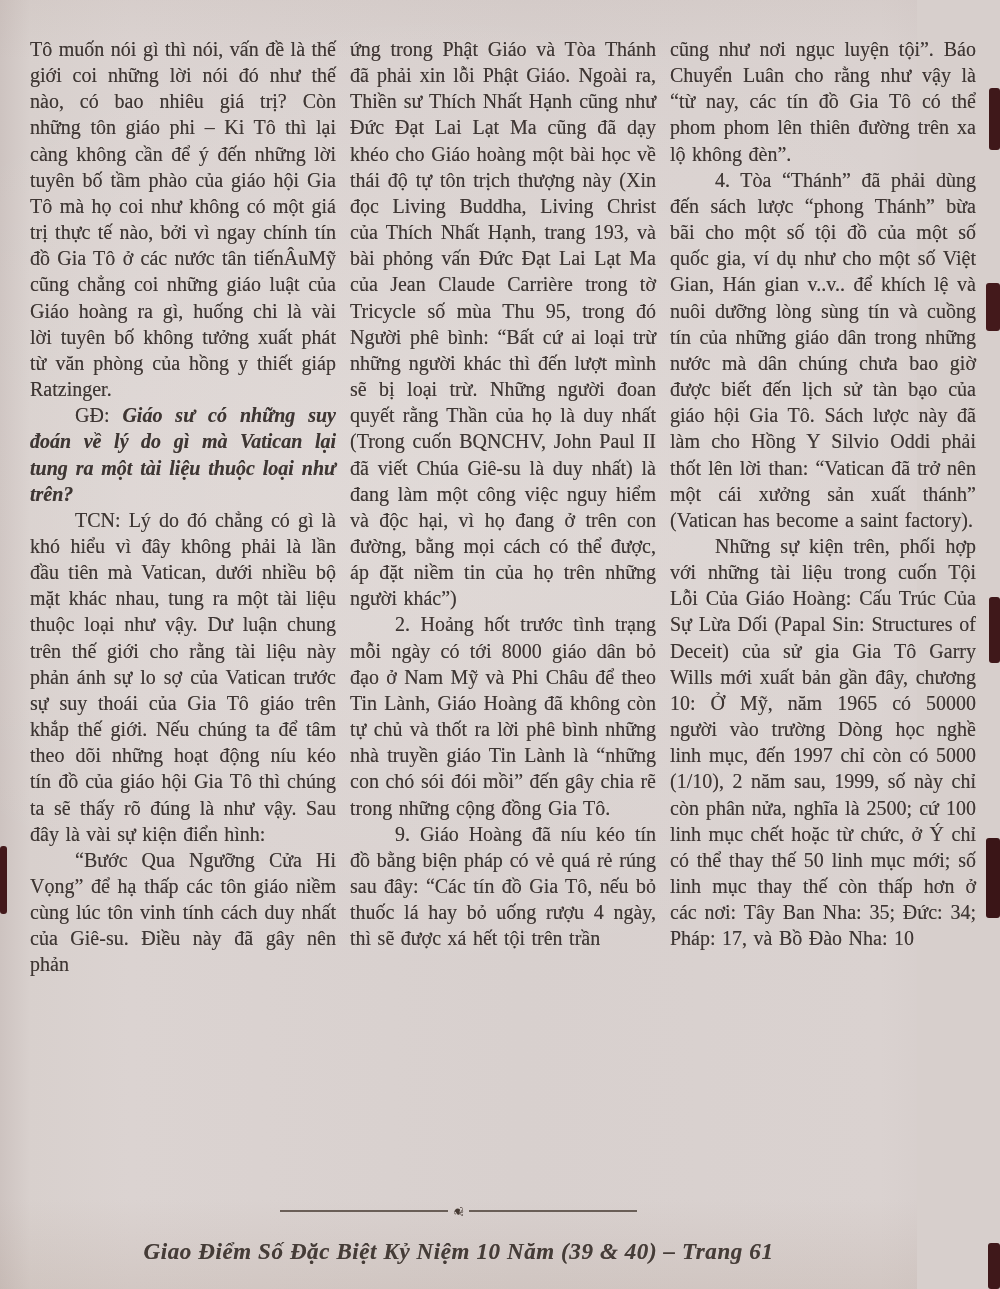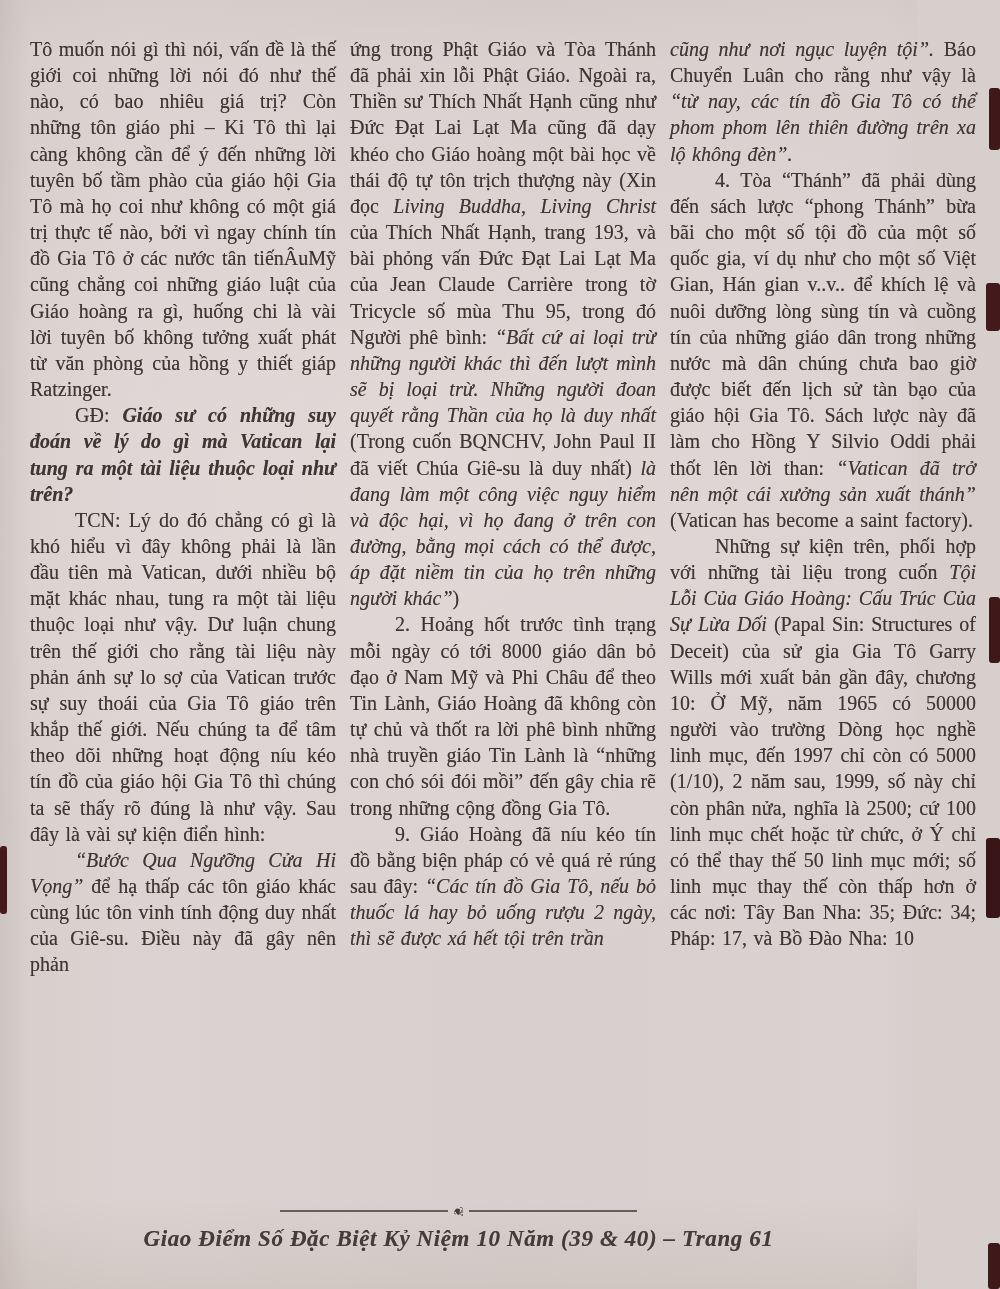--- a/index.html
+++ b/index.html
@@ -23,58 +23,58 @@
   .col{
     flex:1;min-width:0;
     font-size:20px;line-height:26.15px;
     color:#3e3633;
     text-align:justify;
     word-spacing:1.5px;
     text-shadow:0 0 0.5px rgba(62,54,51,0.55);
   }
   .para{margin:0;}
   .para.ind{text-indent:2.25em;}
-  .run.i{font-style:italic;margin-top:25px;}
+  .run.i{margin-top:25px;}
   .run.bi{font-style:italic;font-weight:700;}
   .footer{
     position:absolute;left:0;right:0;top:1203px;text-align:center;
   }
   .divider{
     display:flex;align-items:center;justify-content:center;gap:5px;height:16px;
   }
   .rule{width:168px;height:1.5px;background:#564a42;opacity:0.85;}
   .orn{
     font-family:"DejaVu Sans",sans-serif;
     font-size:13px;line-height:1;color:#463a33;
     transform:rotate(90deg);
   }
   .footer-text{
-    margin-top:7px;
+    margin-top:20px;
     font-size:23px;font-weight:700;font-style:italic;
     color:#453c37;letter-spacing:0.6px;
     text-shadow:0 0 0.5px rgba(69,60,55,0.5);
   }
   .mark{position:absolute;border-radius:3px;}
 </style>
 </head>
 <body>
 
 <div class="page">
 
   <div class="columns">
     <div class="col">
         <p class="para"><span class="run r">Tô muốn nói gì thì nói, vấn đề là thế giới coi những lời nói đó như thế nào, có bao nhiêu giá trị? Còn những tôn giáo phi – Ki Tô thì lại càng không cần để ý đến những lời tuyên bố tầm phào của giáo hội Gia Tô mà họ coi như không có một giá trị thực tế nào, bởi vì ngay chính tín đồ Gia Tô ở các nước tân tiếnÂuMỹ cũng chẳng coi những giáo luật của Giáo hoàng ra gì, huống chi là vài lời tuyên bố không tưởng xuất phát từ văn phòng của hồng y thiết giáp Ratzinger.</span></p>
         <p class="para ind"><span class="run r">GĐ: </span><span class="run bi">Giáo sư có những suy đoán về lý do gì mà Vatican lại tung ra một tài liệu thuộc loại như trên?</span></p>
         <p class="para ind"><span class="run r">TCN: Lý do đó chẳng có gì là khó hiểu vì đây không phải là lần đầu tiên mà Vatican, dưới nhiều bộ mặt khác nhau, tung ra một tài liệu thuộc loại như vậy. Dư luận chung trên thế giới cho rằng tài liệu này phản ánh sự lo sợ của Vatican trước sự suy thoái của Gia Tô giáo trên khắp thế giới. Nếu chúng ta để tâm theo dõi những hoạt động níu kéo tín đồ của giáo hội Gia Tô thì chúng ta sẽ thấy rõ đúng là như vậy. Sau đây là vài sự kiện điển hình:</span></p>
-        <p class="para ind"><span class="run i">“Bước Qua Ngưỡng Cửa Hi Vọng”</span><span class="run r"> để hạ thấp các tôn giáo khác cùng lúc tôn vinh tính động duy nhất của Giê-su. Điều này đã gây nên phản</span></p>
+        <p class="para ind"><span class="run i">“Bước Qua Ngưỡng Cửa Hi Vọng”</span><span class="run r"> để hạ thấp các tôn giáo niềm cùng lúc tôn vinh tính cách duy nhất của Giê-su. Điều này đã gây nên phản</span></p>
       </div>
     <div class="col">
         <p class="para"><span class="run r">ứng trong Phật Giáo và Tòa Thánh đã phải xin lỗi Phật Giáo. Ngoài ra, Thiền sư Thích Nhất Hạnh cũng như Đức Đạt Lai Lạt Ma cũng đã dạy khéo cho Giáo hoàng một bài học về thái độ tự tôn trịch thượng này (Xin đọc </span><span class="run i">Living Buddha, Living Christ</span><span class="run r"> của Thích Nhất Hạnh, trang 193, và bài phỏng vấn Đức Đạt Lai Lạt Ma của Jean Claude Carrière trong tờ Tricycle số mùa Thu 95, trong đó Người phê bình: </span><span class="run i">“Bất cứ ai loại trừ những người khác thì đến lượt mình sẽ bị loại trừ. Những người đoan quyết rằng Thần của họ là duy nhất</span><span class="run r"> (Trong cuốn BQNCHV, John Paul II đã viết Chúa Giê-su là duy nhất) </span><span class="run i">là đang làm một công việc nguy hiểm và độc hại, vì họ đang ở trên con đường, bằng mọi cách có thể được, áp đặt niềm tin của họ trên những người khác”</span><span class="run r">)</span></p>
         <p class="para ind"><span class="run r">2. Hoảng hốt trước tình trạng mỗi ngày có tới 8000 giáo dân bỏ đạo ở Nam Mỹ và Phi Châu để theo Tin Lành, Giáo Hoàng đã không còn tự chủ và thốt ra lời phê bình những nhà truyền giáo Tin Lành là “những con chó sói đói mồi” đến gây chia rẽ trong những cộng đồng Gia Tô.</span></p>
-        <p class="para ind"><span class="run r">9. Giáo Hoàng đã níu kéo tín đồ bằng biện pháp có vẻ quá rẻ rúng sau đây: </span><span class="run i">“Các tín đồ Gia Tô, nếu bỏ thuốc lá hay bỏ uống rượu 2 ngày, thì sẽ được xá hết tội trên trần</span></p>
+        <p class="para ind"><span class="run r">9. Giáo Hoàng đã níu kéo tín đồ bằng biện pháp có vẻ quá rẻ rúng sau đây: </span><span class="run i">“Các tín đồ Gia Tô, nếu bỏ thuốc lá hay bỏ uống rượu 4 ngày, thì sẽ được xá hết tội trên trần</span></p>
       </div>
     <div class="col">
         <p class="para"><span class="run i">cũng như nơi ngục luyện tội”.</span><span class="run r"> Báo Chuyển Luân cho rằng như vậy là </span><span class="run i">“từ nay, các tín đồ Gia Tô có thể phom phom lên thiên đường trên xa lộ không đèn”.</span></p>
         <p class="para ind"><span class="run r">4. Tòa “Thánh” đã phải dùng đến sách lược “phong Thánh” bừa bãi cho một số tội đồ của một số quốc gia, ví dụ như cho một số Việt Gian, Hán gian v..v.. để khích lệ và nuôi dưỡng lòng sùng tín và cuồng tín của những giáo dân trong những nước mà dân chúng chưa bao giờ được biết đến lịch sử tàn bạo của giáo hội Gia Tô. Sách lược này đã làm cho Hồng Y Silvio Oddi phải thốt lên lời than: </span><span class="run i">“Vatican đã trở nên một cái xưởng sản xuất thánh”</span><span class="run r"> (Vatican has become a saint factory).</span></p>
         <p class="para ind"><span class="run r">Những sự kiện trên, phối hợp với những tài liệu trong cuốn </span><span class="run i">Tội Lỗi Của Giáo Hoàng: Cấu Trúc Của Sự Lừa Dối</span><span class="run r"> (Papal Sin: Structures of Deceit) của sử gia Gia Tô Garry Wills mới xuất bản gần đây, chương 10: Ở Mỹ, năm 1965 có 50000 người vào trường Dòng học nghề linh mục, đến 1997 chỉ còn có 5000 (1/10), 2 năm sau, 1999, số này chỉ còn phân nửa, nghĩa là 2500; cứ 100 linh mục chết hoặc từ chức, ở Ý chỉ có thể thay thế 50 linh mục mới; số linh mục thay thế còn thấp hơn ở các nơi: Tây Ban Nha: 35; Đức: 34; Pháp: 17, và Bồ Đào Nha: 10</span></p>
       </div>
   </div>
 
   <div class="footer">
     <div class="divider">

